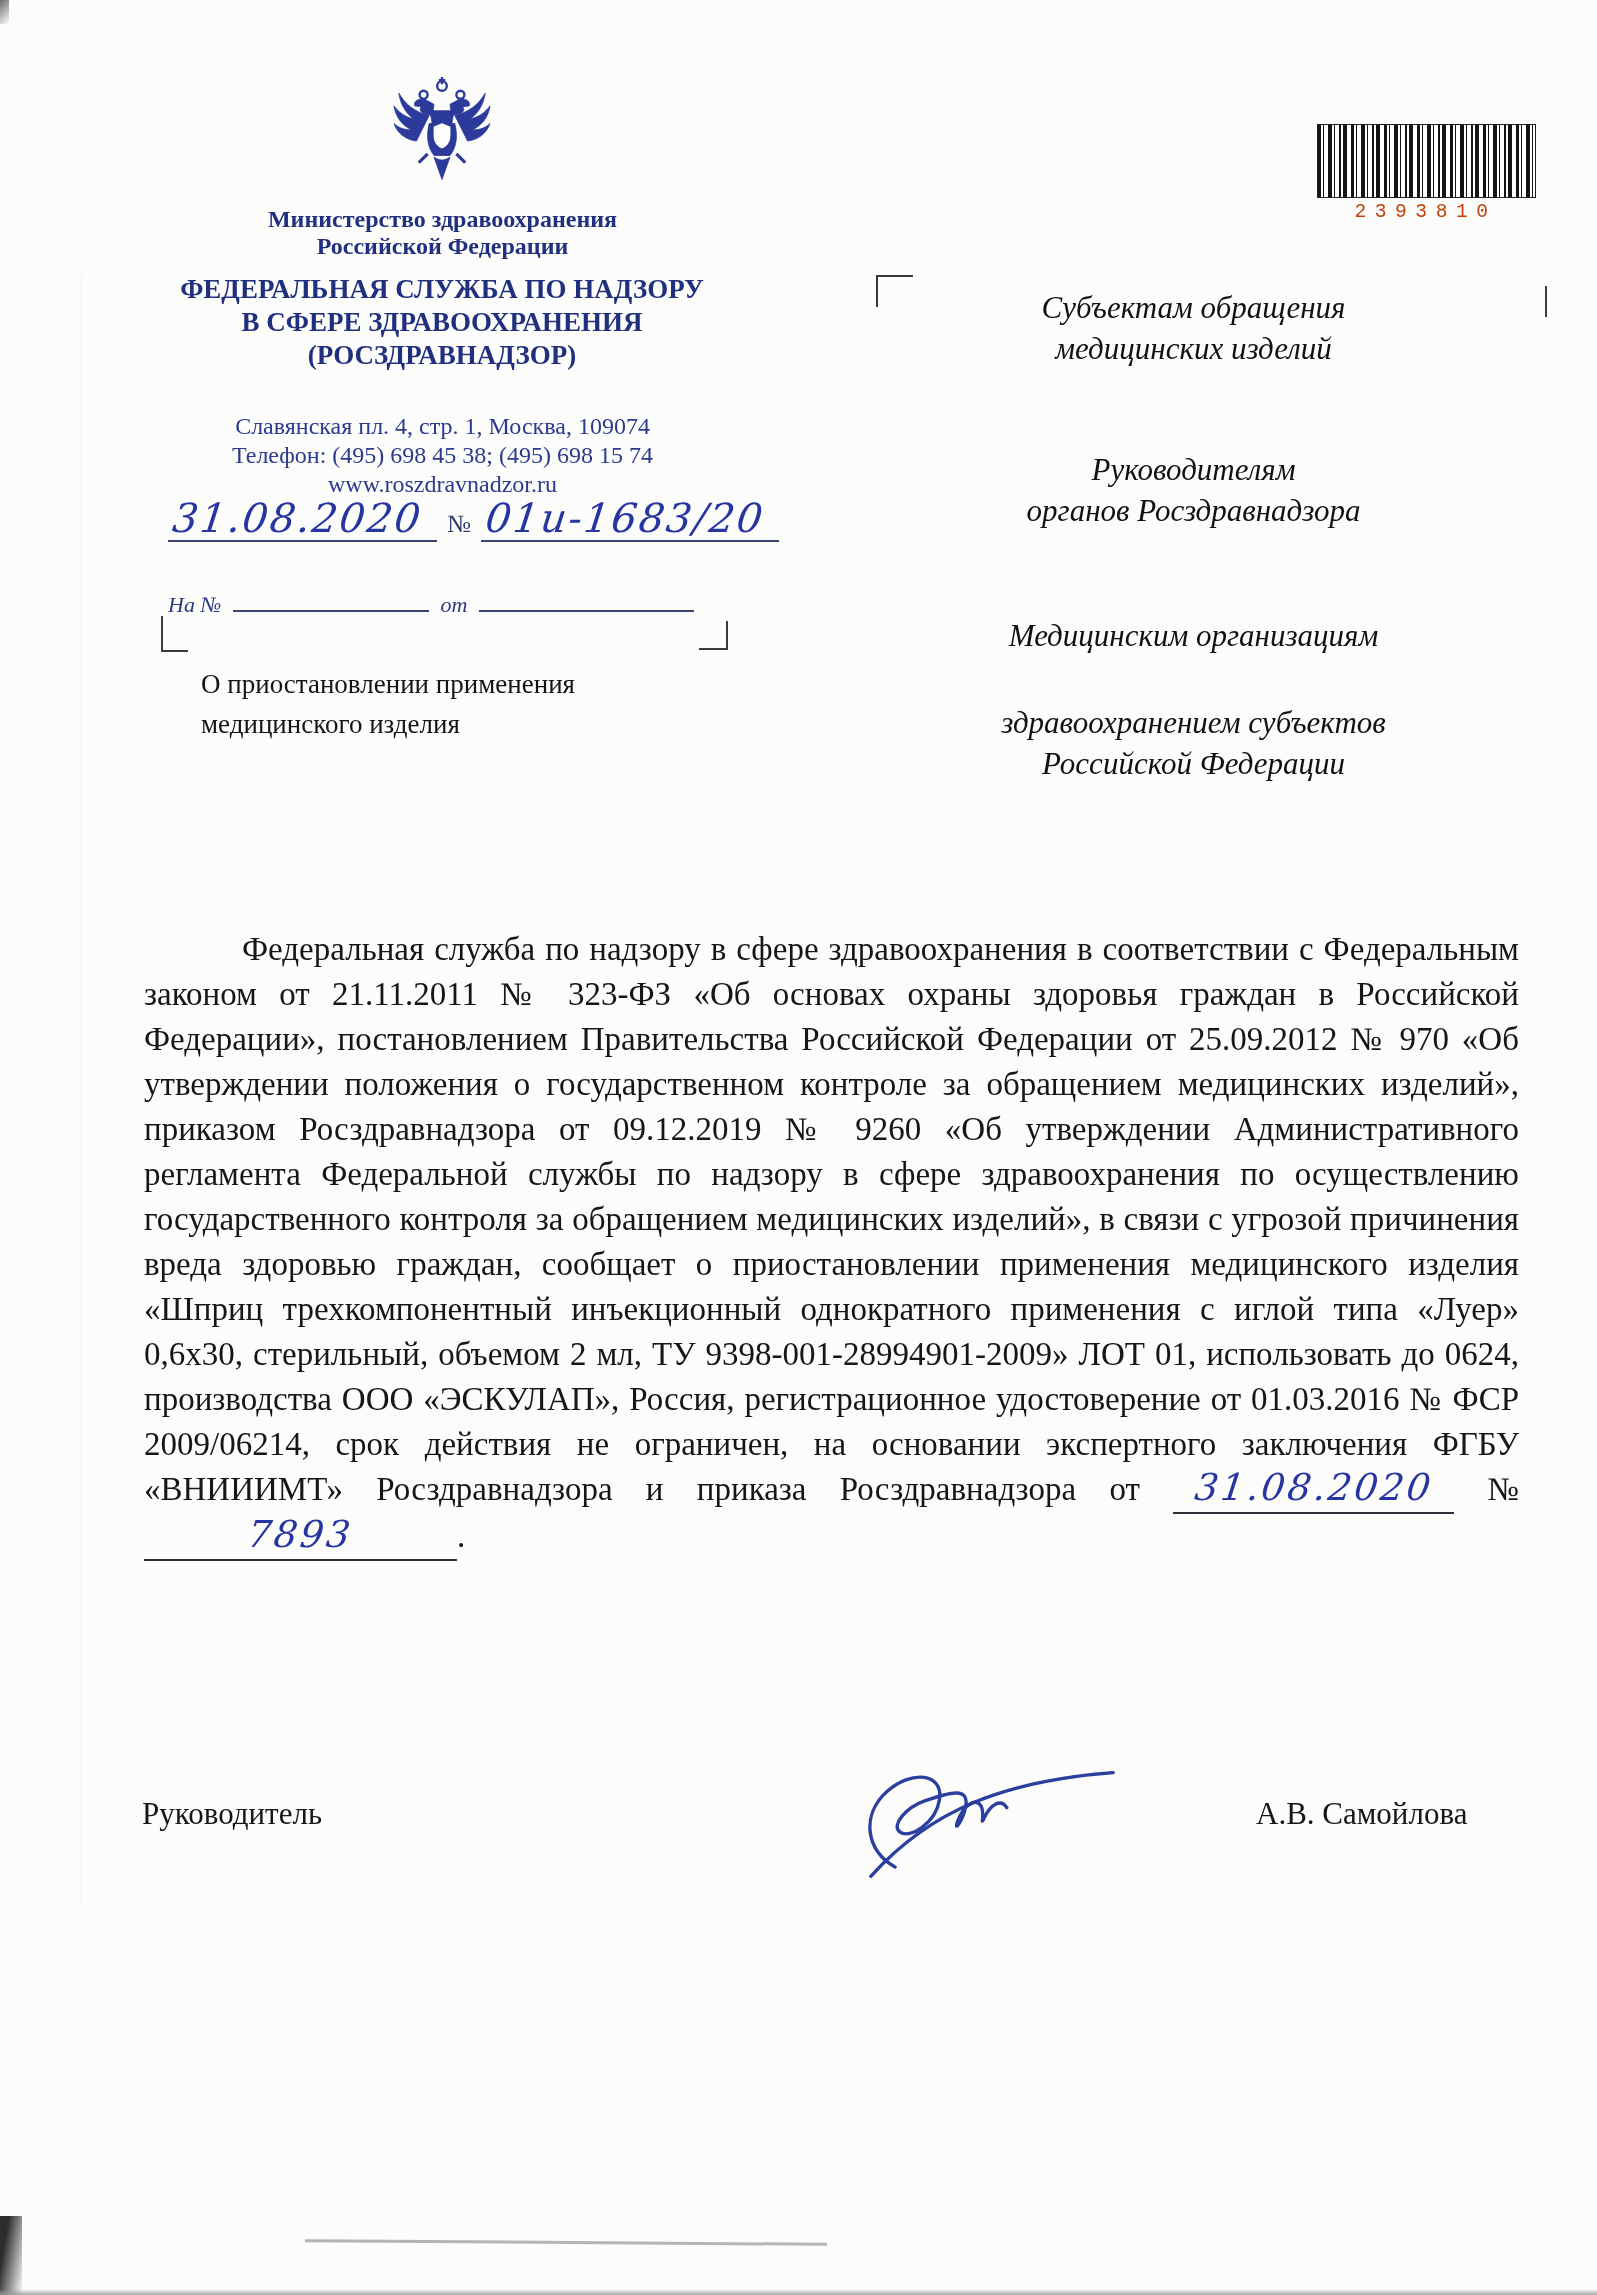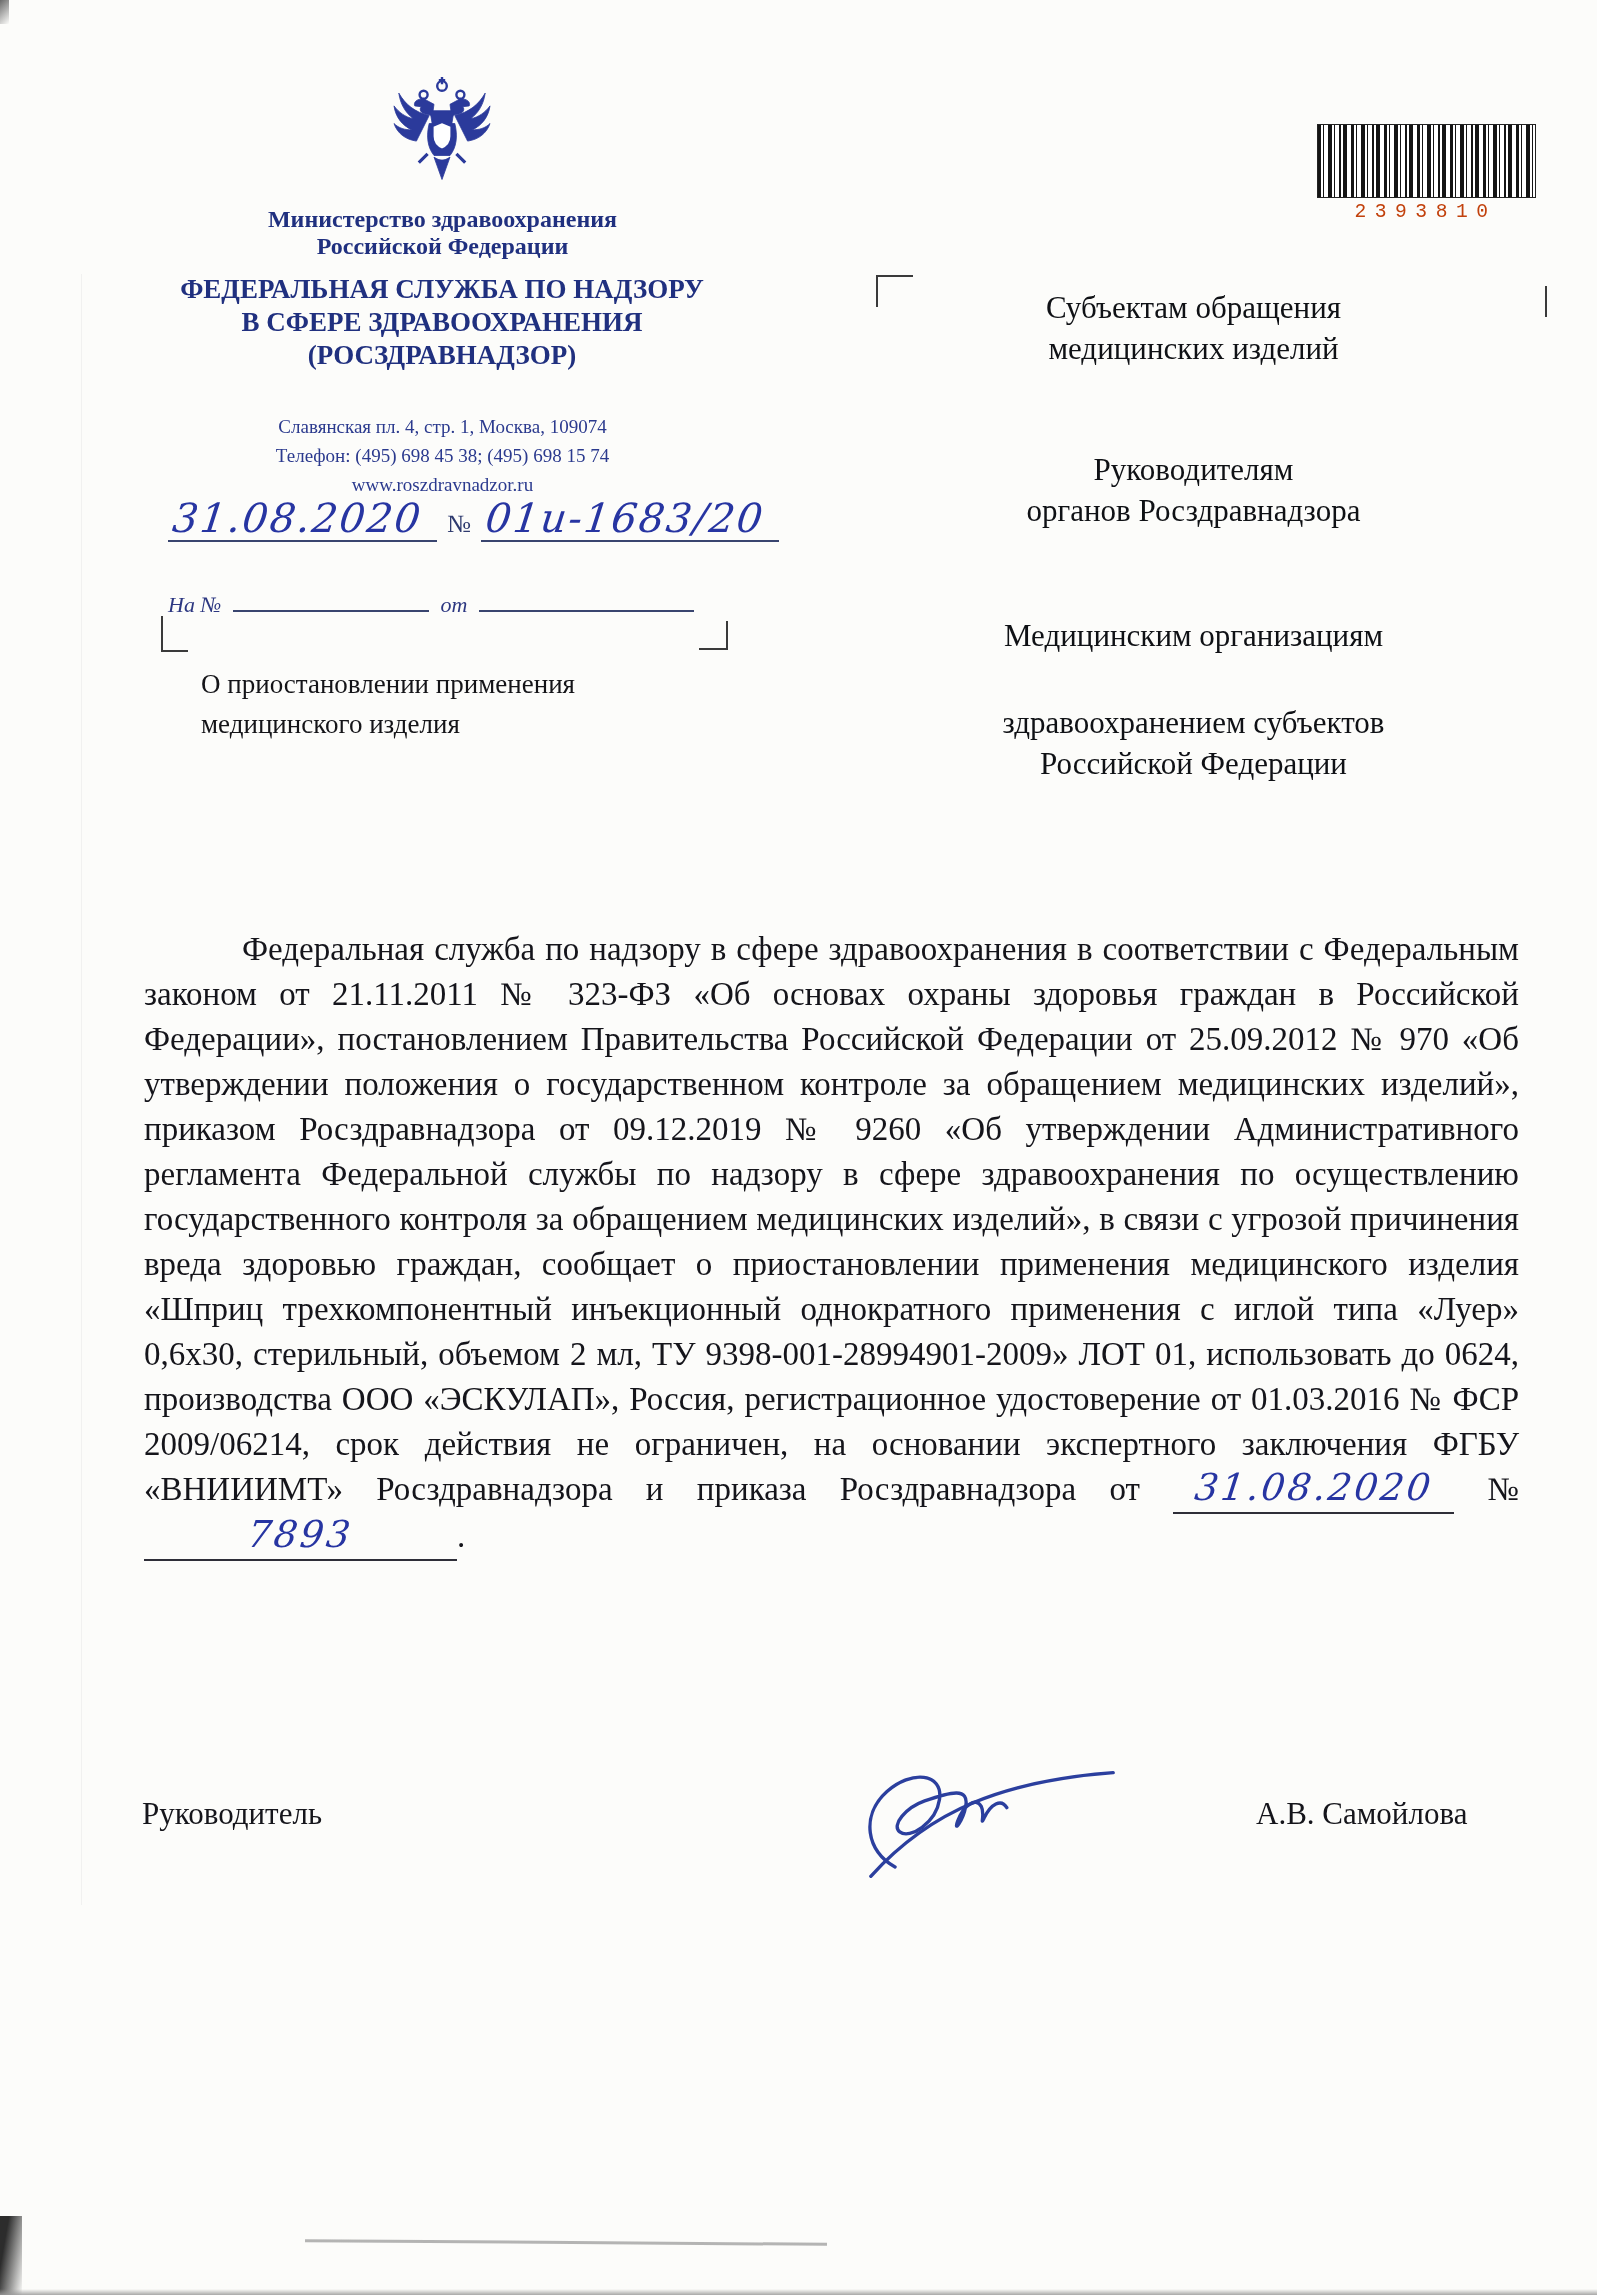--- a/index.html
+++ b/index.html
@@ -16,21 +16,21 @@
   .ministry{
     position:absolute;left:196px;top:206px;width:493px;
     text-align:center;font-weight:bold;font-size:24px;line-height:27px;color:#20307f;
   }
   .service{
     position:absolute;left:168px;top:273px;width:548px;
     text-align:center;font-weight:bold;font-size:27px;line-height:33px;color:#20307f;
   }
   .contact{
     position:absolute;left:201px;top:412px;width:483px;
-    text-align:center;font-size:19px;line-height:29px;color:#2b3a8e;
+    text-align:center;font-size:24px;line-height:29px;color:#2b3a8e;
   }
   
   .handwriting{
     font-family:"DejaVu Serif",serif;font-style:italic;color:#2735a2;
     display:inline-block;transform:skewX(-7deg);
   }
   .ref-row{position:absolute;left:168px;top:497px;white-space:nowrap;}
   .ref-blank{
     display:inline-block;border-bottom:2px solid #39456f;
     padding:0 14.4px 0 5.2px;text-align:center;
@@ -64,21 +64,21 @@
       #141414 21.5px 23.5px,#fff 23.5px 25px,
       #141414 25px 29px,#fff 29px 33px);
     border:0.7px solid #222;
   }
   .barcode-number{
     font-family:"Liberation Mono","DejaVu Sans Mono",monospace;
     font-size:19.6px;letter-spacing:8.5px;text-align:center;color:#c2410c;
     margin-top:2.6px;
   }
   
-  .addr{position:absolute;left:900px;width:587px;text-align:center;font-size:31px;line-height:41px;color:#0f1115;}
+  .addr{position:absolute;left:900px;width:587px;text-align:center;font-size:31px;line-height:41px;color:#0f1115;font-style:italic;}
   .addr1{top:287px;}
   .addr2{top:436px;margin-top:13px;}
   .addr3{top:615px;}
   .addr4{top:702px;}
   
   .body-text{
     position:absolute;left:144px;top:927px;width:1375px;margin:0;
     font-size:33px;line-height:45px;text-align:justify;text-indent:98px;color:#15151b;
   }
   .blank{

